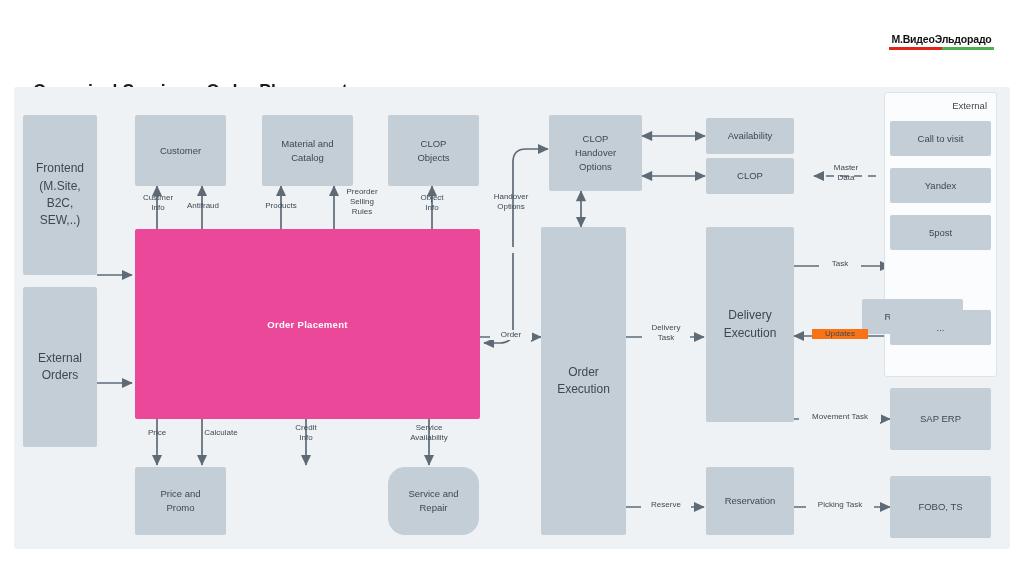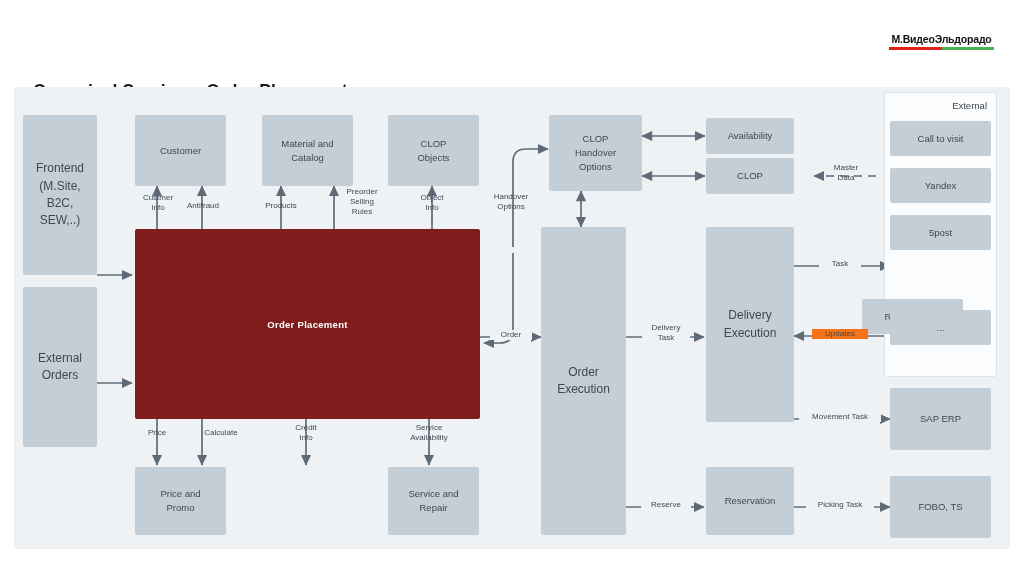--- a/index.html
+++ b/index.html
@@ -76,21 +76,21 @@
     line-height: 1.45;
     border-radius: 2px;
     box-sizing: border-box;
     padding: 2px 4px;
     white-space: pre-line;
   }
   .node.tall { font-size: 12px; }
 
   .node-core {
     position: absolute;
-    background: #7f1d1d;
+    background: #ec4899;
     color: #ffffff;
     border-radius: 2px;
     display: block;
   }
   .node-core .core-label {
     position: absolute;
     left: 0; right: 0;
     top: 50%;
     transform: translateY(-50%);
     text-align: center;
@@ -245,21 +245,21 @@
 
   <div class="node tall" style="left:692px; top:140px; width:88px; height:195px;">Delivery
 Execution</div>
 
   <div class="node" style="left:692px; top:380px; width:88px; height:68px;">Reservation</div>
 
   <div class="node" style="left:121px; top:380px; width:91px; height:68px;">Price and
 Promo</div>
 
 
-  <div class="node" style="left:374px; top:380px; width:91px; height:68px;">Service and
+  <div class="node" style="left:374px; top:380px; width:91px; height:68px;border-radius:17px;">Service and
 Repair</div>
 
   <div class="node" style="left:876px; top:301px; width:101px; height:62px;">SAP ERP</div>
 
   <div class="node" style="left:876px; top:389px; width:101px; height:62px;">FOBO, TS</div>
 
   <div id="external-group" style="left:870px; top:5px; width:113px; height:285px;">
     <span id="external-group-label">External</span>
   </div>
 

